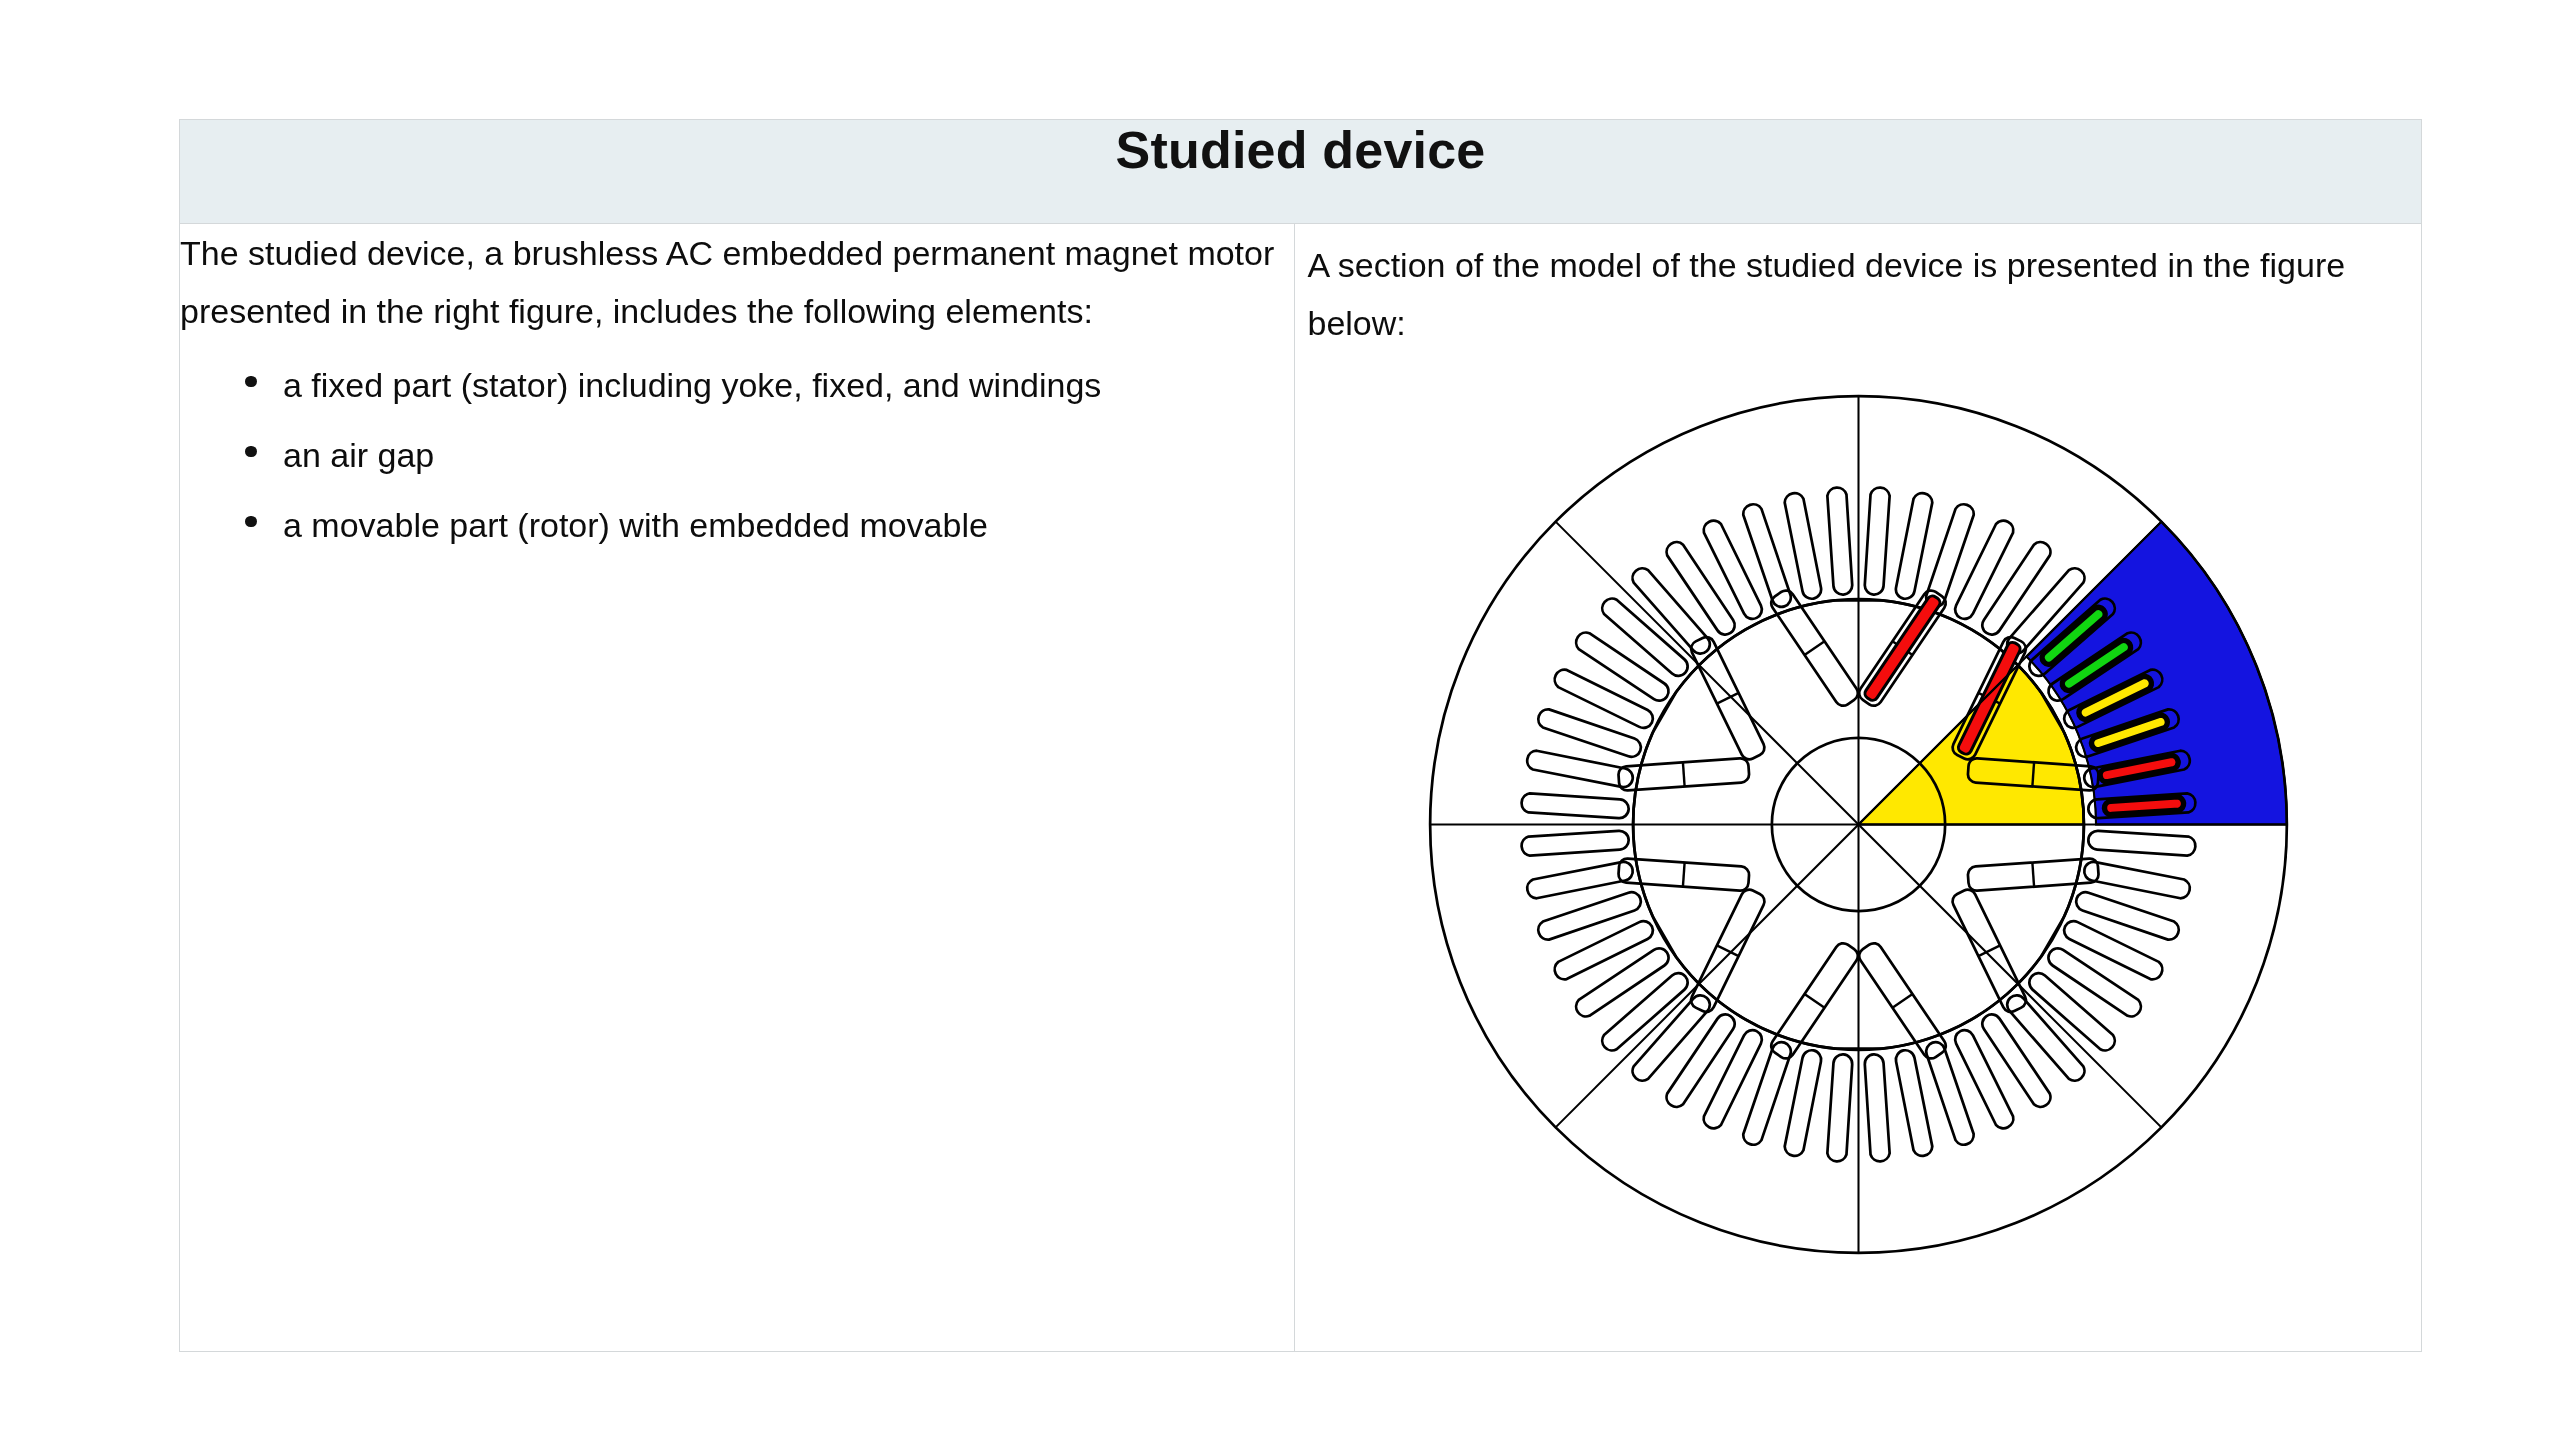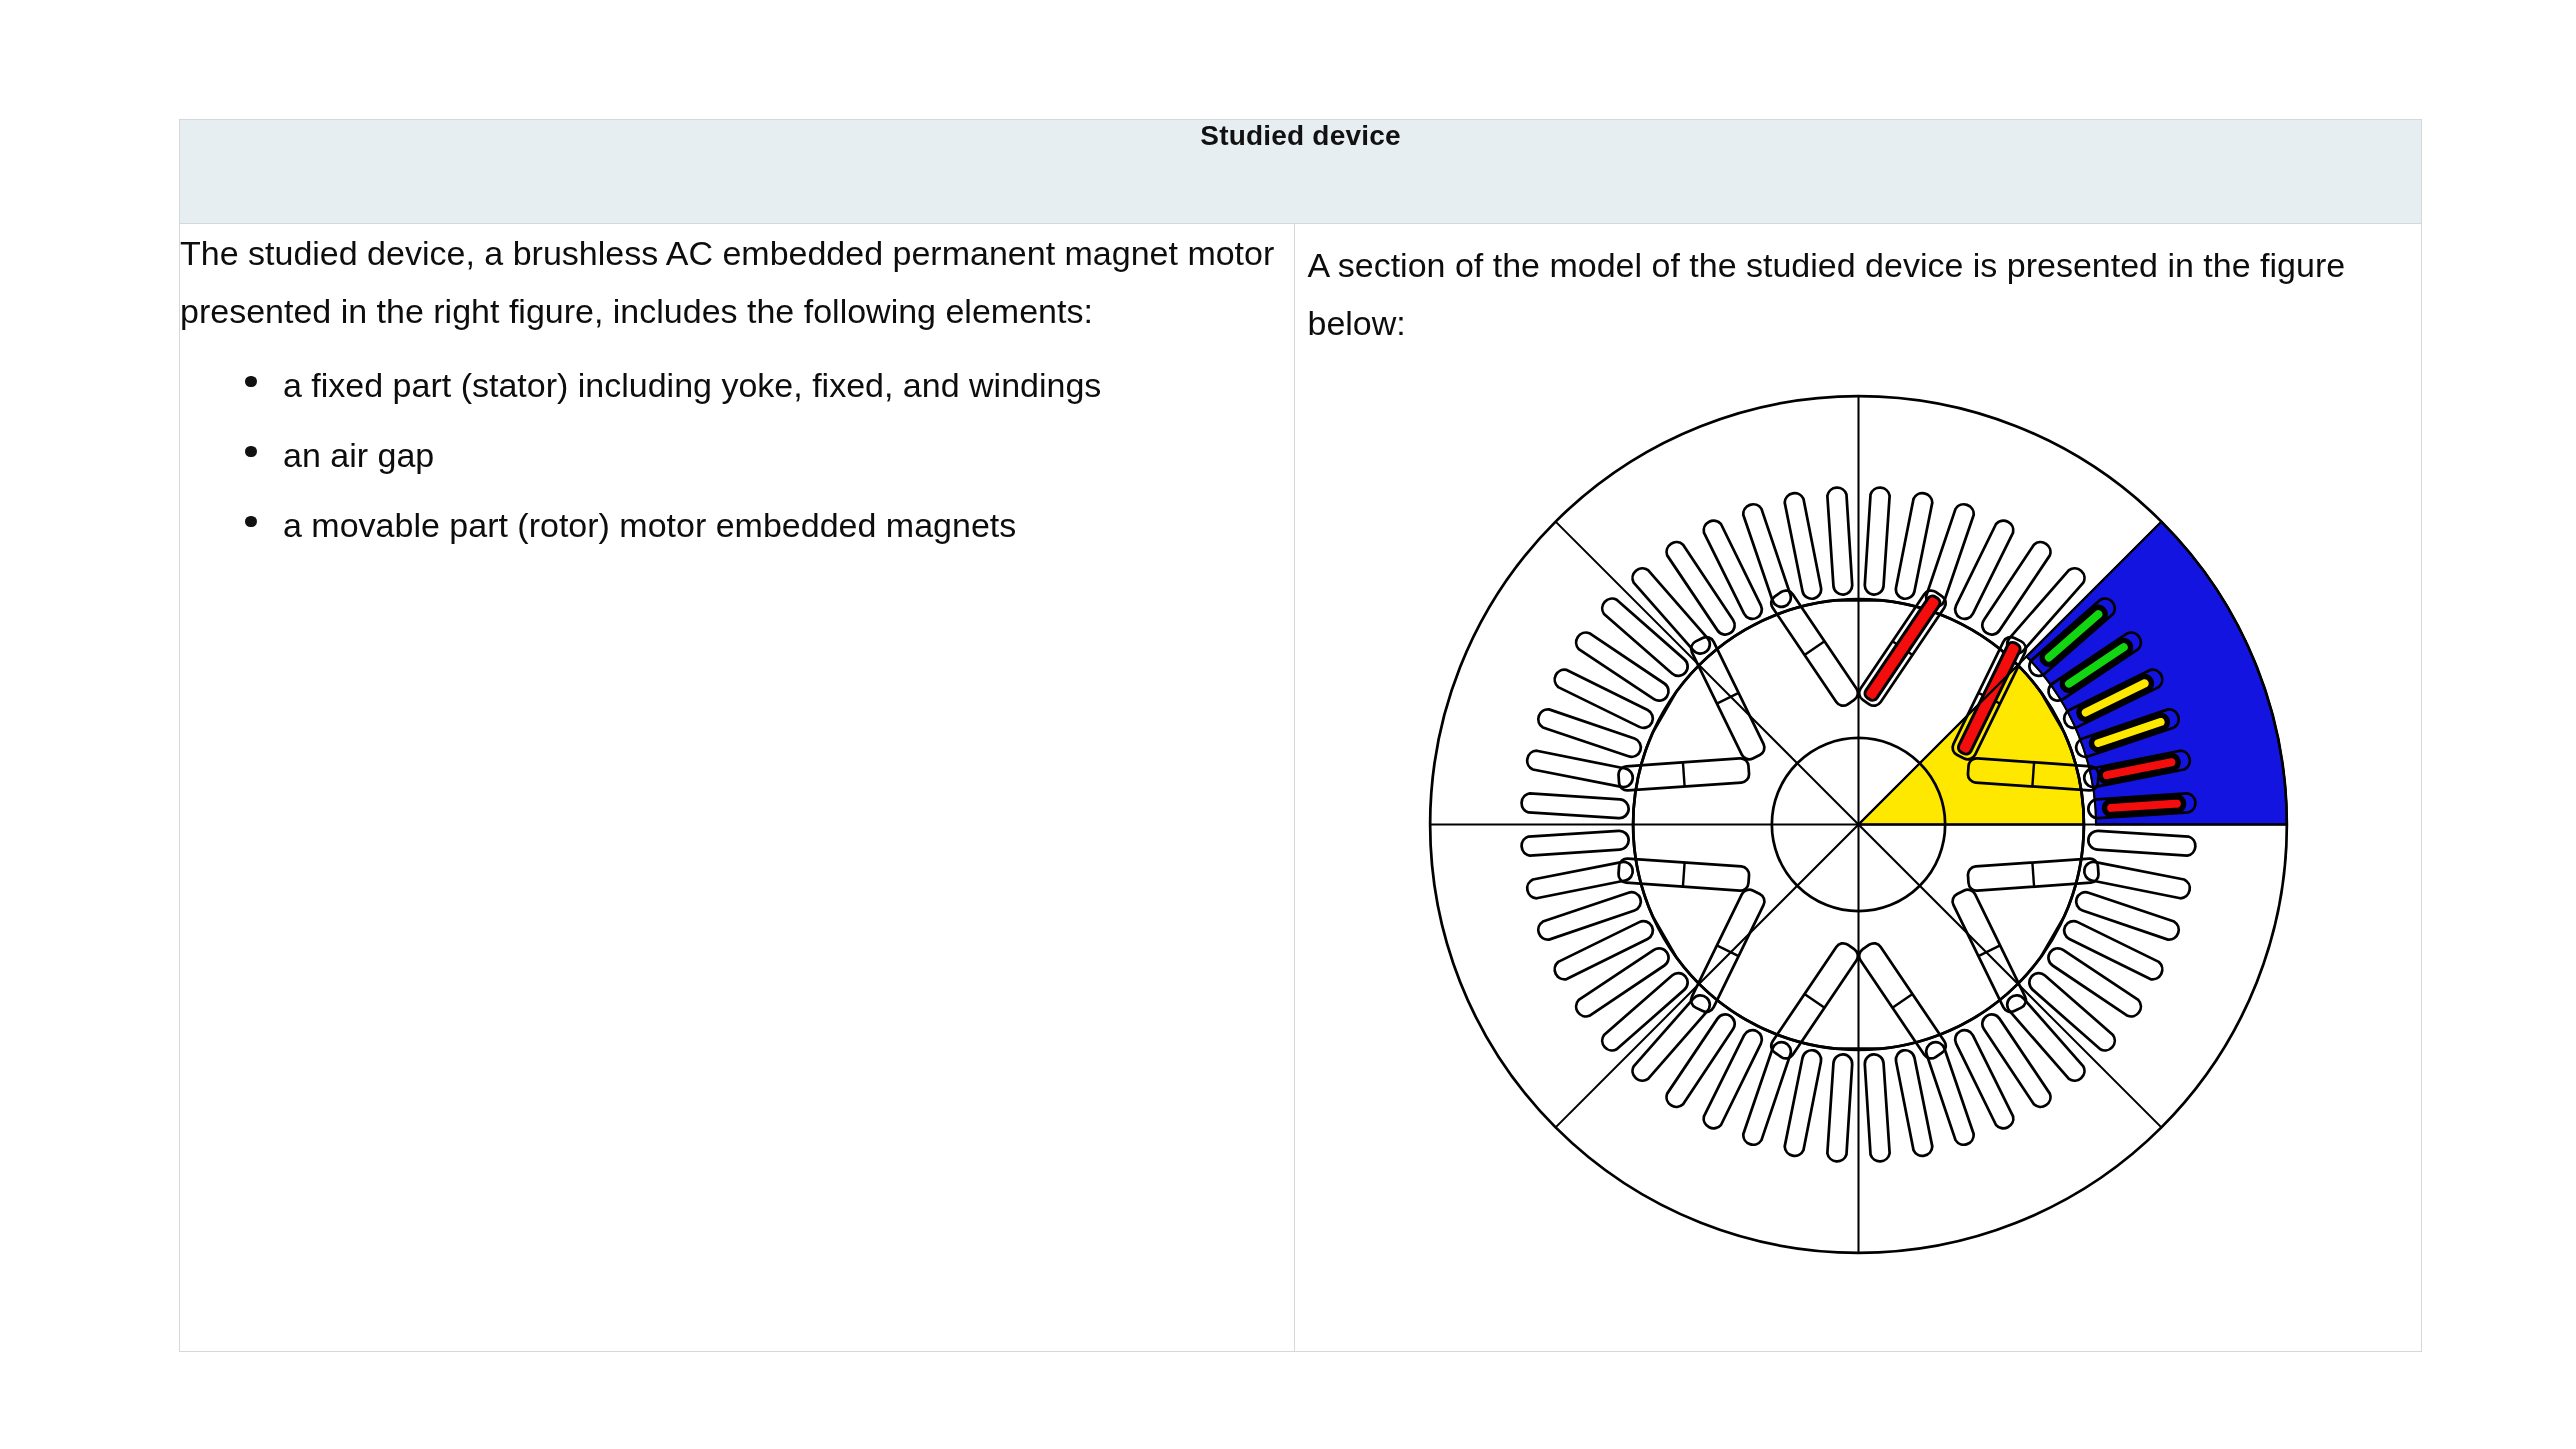--- a/index.html
+++ b/index.html
@@ -27,21 +27,21 @@
     vertical-align:top;
   }
   .table-header{
     background:#e7eef1;
     height:103px;
     text-align:center;
     vertical-align:middle;
     border-bottom:1.8px solid #cfd4d6;
   }
   .table-header-title{
-    font-size:28px;
+    font-size:52px;
     font-weight:bold;
     color:#111111;
     letter-spacing:0.2px;
     text-align:center;
   }
   .col-left{width:1115px;}
   .col-right{width:1126px;}
 
   .cell-left{
     height:1127px;
@@ -114,21 +114,21 @@
               <li>
                 <span class="bullet-dot"></span>
                 <span>a fixed part (stator) including yoke, fixed, and windings</span>
               </li>
               <li>
                 <span class="bullet-dot"></span>
                 <span>an air gap</span>
               </li>
               <li>
                 <span class="bullet-dot"></span>
-                <span>a movable part (rotor) motor embedded magnets</span>
+                <span>a movable part (rotor) with embedded movable</span>
               </li>
             </ul>
           </div>
         </td>
 
         <td class="cell-right">
           <div class="body-text">
             <p class="intro-right">A section of the model of the studied device is presented in the figure below:</p>
           </div>
           <div class="figure-wrap">

